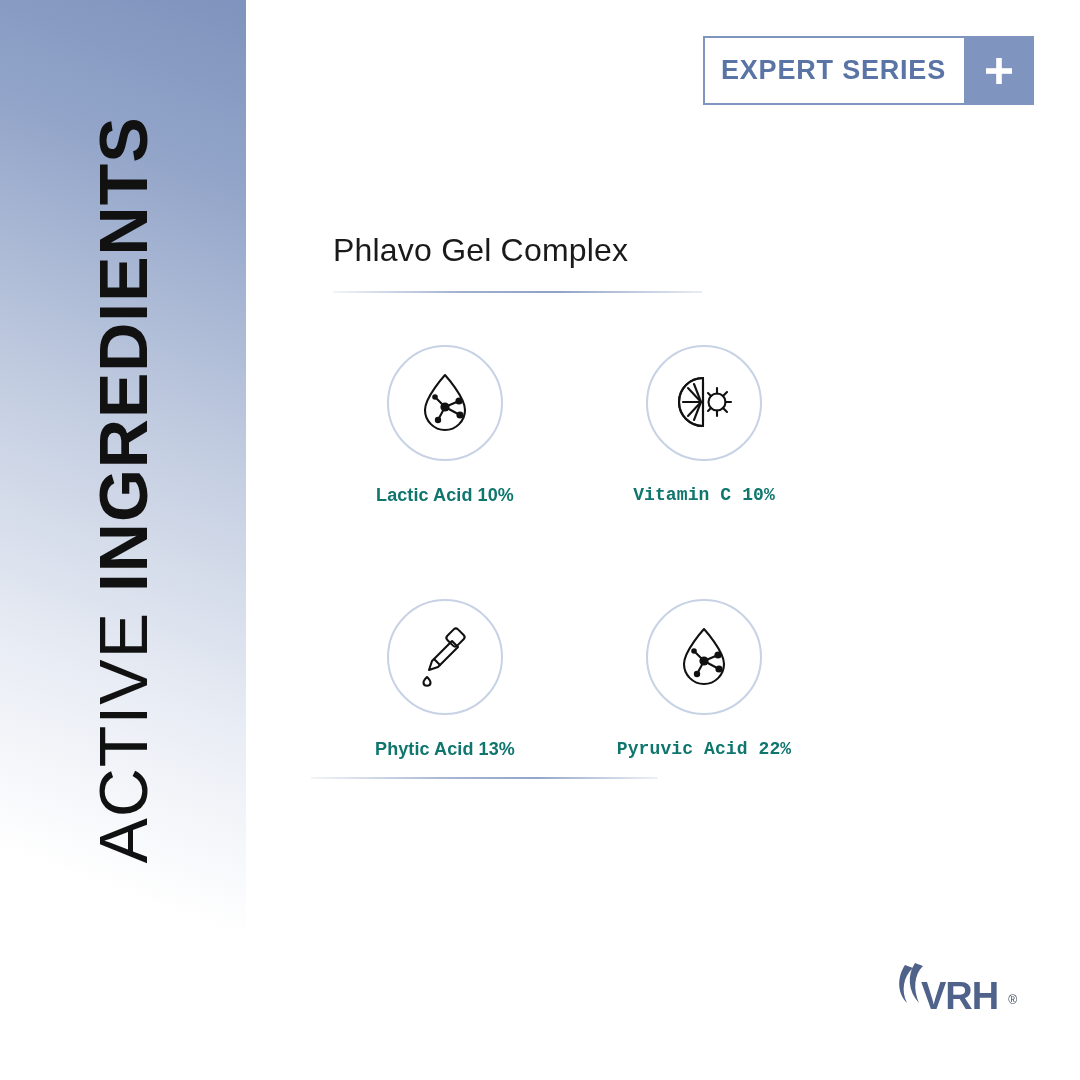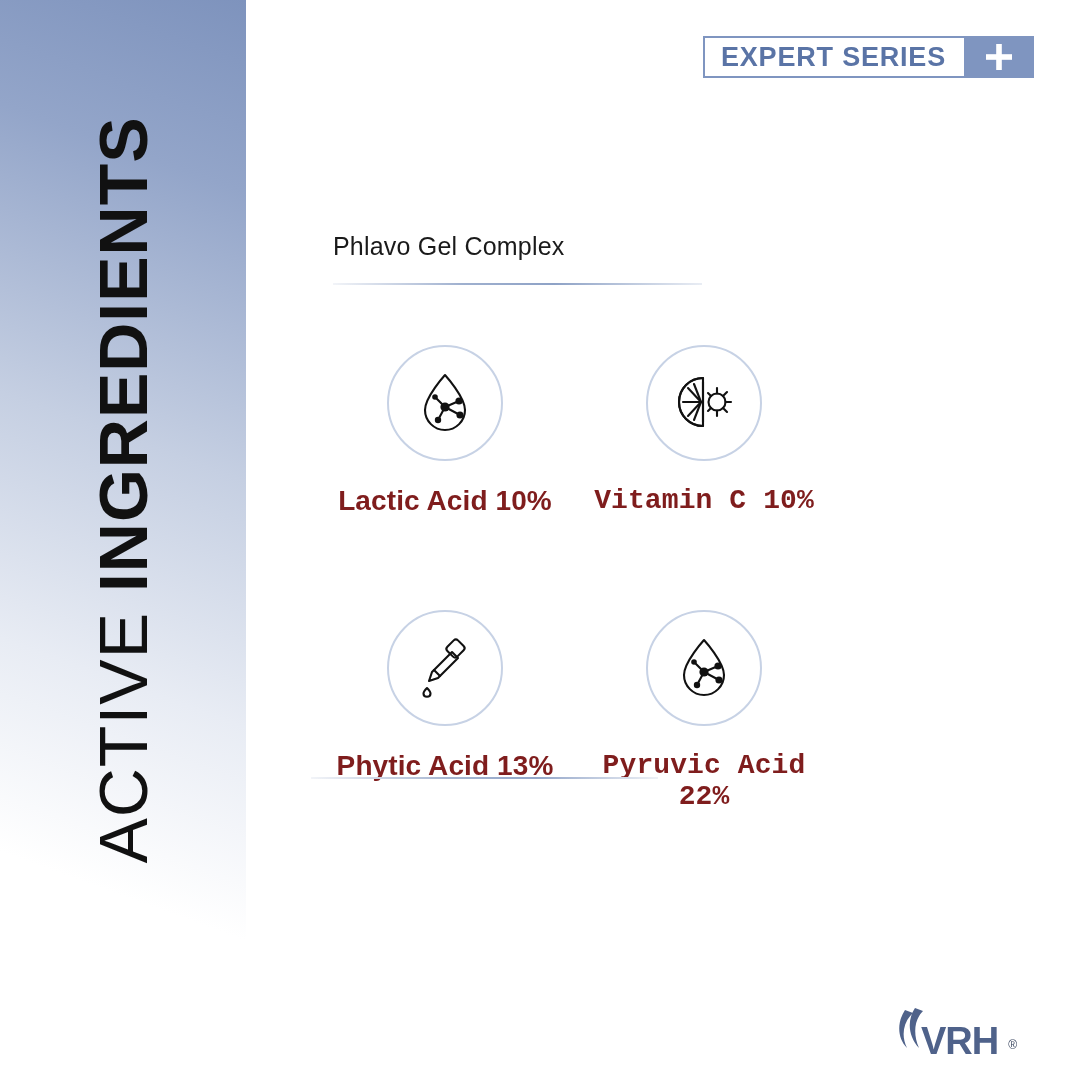--- a/index.html
+++ b/index.html
@@ -49,21 +49,21 @@
   .vtext .light { font-weight: 400; }
   .vtext .bold { font-weight: 700; }
 
   
   .badge {
     position: absolute;
     left: 703px;
     top: 36px;
     display: flex;
     align-items: stretch;
-    height: 42px;
+    height: 69px;
     border: 2px solid #7f95c0;
     box-sizing: border-box;
   }
   .badge-text {
     display: flex;
     align-items: center;
     padding: 0 18px 0 16px;
     font-size: 27px;
     font-weight: 700;
     letter-spacing: 0.8px;
@@ -80,21 +80,21 @@
   .badge-plus svg { display: block; }
 
   
   .content {
     position: absolute;
     left: 311px;
     top: 232px;
     width: 700px;
   }
   .heading {
-    font-size: 25px;
+    font-size: 32px;
     font-weight: 400;
     color: #1a1a1a;
     letter-spacing: 0.2px;
     margin: 0 0 22px 22px;
   }
   .rule-top {
     width: 369px;
     height: 2px;
     margin-left: 22px;
     background: linear-gradient(90deg, #f2f4f8 0%, #9fb0cf 35%, #8ea2c6 60%, #e9edf4 100%);
@@ -131,33 +131,33 @@
     border: 2px solid #c7d2e5;
     display: flex;
     align-items: center;
     justify-content: center;
     box-sizing: border-box;
     background: #ffffff;
   }
   .circle svg { display: block; }
   .cell-label {
     margin-top: 24px;
-    font-size: 28px;
+    font-size: 18px;
     font-weight: 700;
-    color: #7f1d1d;
+    color: #0f766e;
     text-align: center;
     letter-spacing: 0.1px;
   }
   .row-gap { height: 93px; }
 
   
   .logo {
     position: absolute;
     left: 895px;
-    top: 1008px;
+    top: 963px;
     width: 120px;
     height: 72px;
   }
   .logo .reg {
     position: absolute;
     right: -2px;
     top: 30px;
     font-size: 12px;
     color: #3e4a63;
   }

